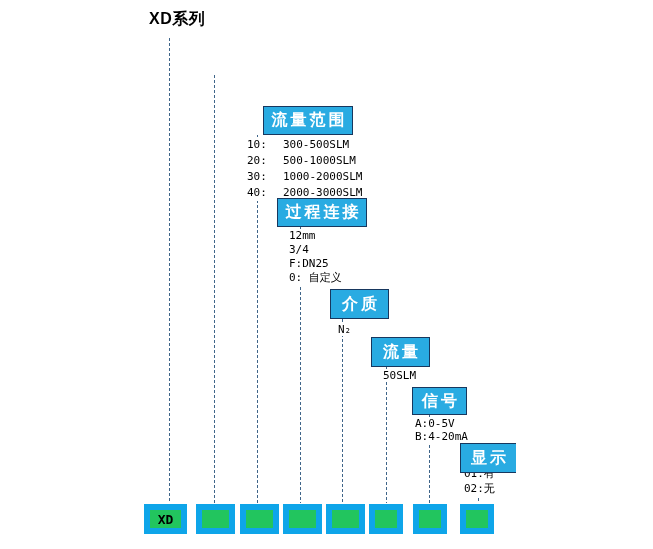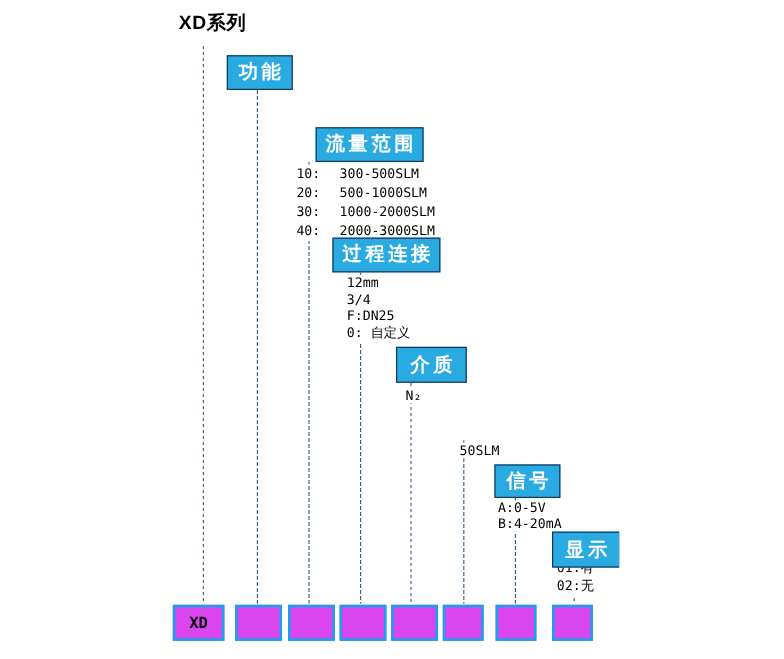--- a/index.html
+++ b/index.html
@@ -31,39 +31,36 @@
   }
   .options-list{
     position:absolute;z-index:2;background:#ffffff;
     font-family:"DejaVu Sans Mono","Liberation Mono",monospace;
     font-size:11px;color:var(--text-color);white-space:pre;padding:0 2px 0 0;
   }
   .option-row{display:flex;}
   .option-code{display:inline-block;}
   .code-box{
     position:absolute;z-index:2;box-sizing:border-box;
-    background:#d946ef;border:2px solid #0ea5e9;
+    background:#22c55e;border:6px solid #0ea5e9;
     display:flex;align-items:center;justify-content:center;
     font-family:"DejaVu Sans Mono","Liberation Mono",monospace;
     font-size:13px;font-weight:bold;color:var(--text-color);
   }
 </style>
 </head>
 <body>
 
 <div id="canvas">
   <div class="page-title">XD系列</div>
 <div class="dash-line" style="left: 169px; top: 38px; height: 465px;"></div>
     <div class="code-box" style="left: 144px; top: 504px; width: 43px; height: 30px;">
       <span>XD</span>
     </div>
     <div class="dash-line" style="left: 214px; top: 75px; height: 428px;"></div>
-    <div class="category-box" style="left: 189px; top: 46px; width: 55px; height: 29px;">
-      <span>功能</span>
-    </div>
     <div class="code-box" style="left: 196px; top: 504px; width: 39px; height: 30px;">
       <span></span>
     </div>
     <div class="dash-line" style="left: 257px; top: 135px; height: 368px;"></div>
     <div class="category-box" style="left: 219px; top: 106px; width: 90px; height: 29px; margin-left: 44px;">
       <span>流量范围</span>
     </div>
     <div class="options-list" style="left: 247px; top: 137px; line-height: 16px;"><div class="option-row"><span class="option-code" style="width: 36px;">10:</span><span>300-500SLM</span></div><div class="option-row"><span class="option-code" style="width: 36px;">20:</span><span>500-1000SLM</span></div><div class="option-row"><span class="option-code" style="width: 36px;">30:</span><span>1000-2000SLM</span></div><div class="option-row"><span class="option-code" style="width: 36px;">40:</span><span>2000-3000SLM</span></div></div>
     <div class="code-box" style="left: 240px; top: 504px; width: 39px; height: 30px;">
       <span></span>
@@ -78,20 +75,23 @@
     </div>
     <div class="dash-line" style="left: 342px; top: 319px; height: 184px;"></div>
     <div class="category-box" style="left: 330px; top: 289px; width: 59px; height: 30px;">
       <span>介质</span>
     </div>
     <div class="options-list" style="left: 338px; top: 324px; line-height: 12px;"><div class="option-row"><span>N₂</span></div></div>
     <div class="code-box" style="left: 326px; top: 504px; width: 39px; height: 30px;">
       <span></span>
     </div>
     <div class="dash-line" style="left: 386px; top: 367px; height: 136px;"></div>
+    <div class="category-box" style="left: 371px; top: 337px; width: 59px; height: 30px;">
+      <span>流量</span>
+    </div>
     <div class="options-list" style="left: 383px; top: 369px; line-height: 13px;"><div class="option-row"><span>50SLM</span></div></div>
     <div class="code-box" style="left: 369px; top: 504px; width: 34px; height: 30px;">
       <span></span>
     </div>
     <div class="dash-line" style="left: 429px; top: 415px; height: 88px;"></div>
     <div class="category-box" style="left: 412px; top: 387px; width: 55px; height: 28px;">
       <span>信号</span>
     </div>
     <div class="options-list" style="left: 415px; top: 417px; line-height: 13px;"><div class="option-row"><span>A:0-5V</span></div><div class="option-row"><span>B:4-20mA</span></div></div>
     <div class="code-box" style="left: 413px; top: 504px; width: 34px; height: 30px;">

